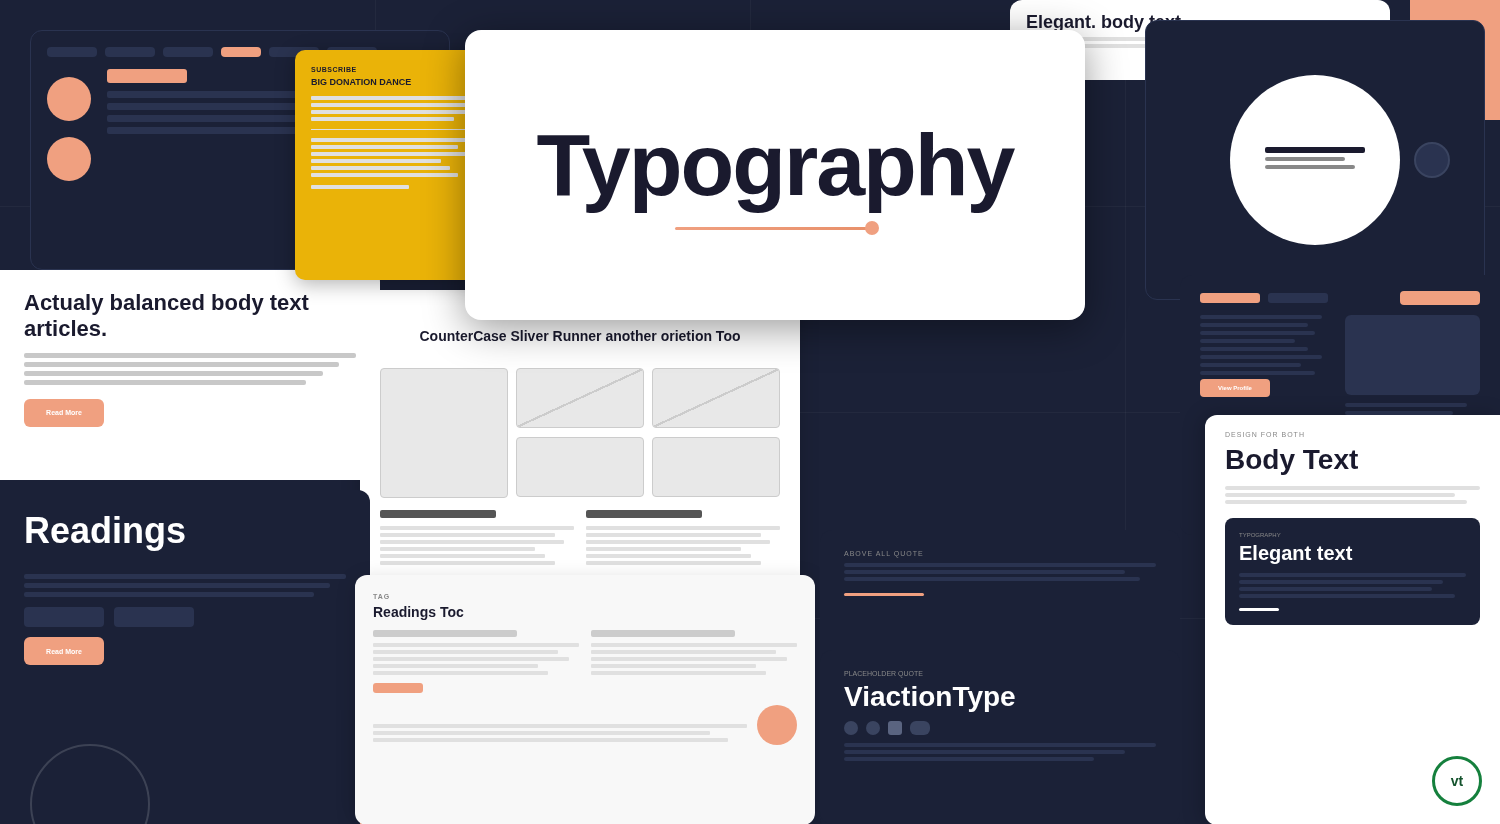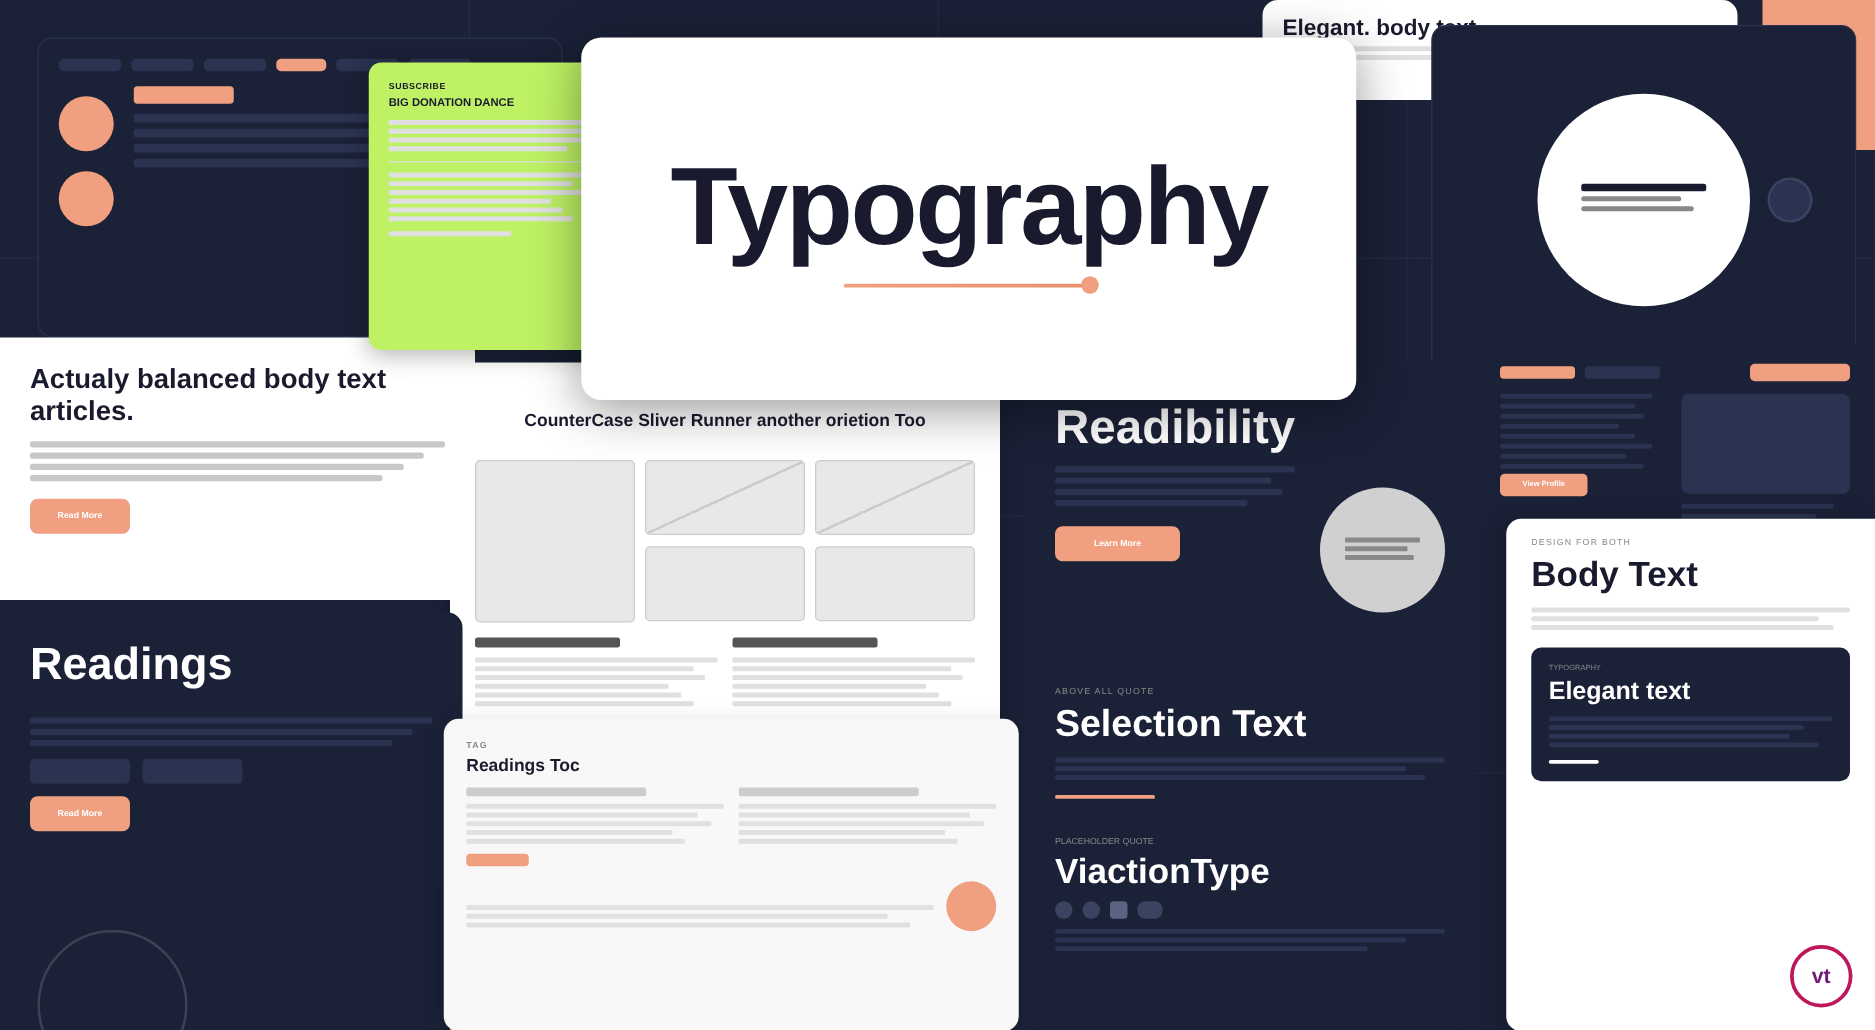--- a/index.html
+++ b/index.html
@@ -133,21 +133,21 @@
     .nav-text-lines .line:nth-child(3) { width: 85%; }
     .nav-text-lines .line:nth-child(4) { width: 70%; }
 
     
     .card-doc {
       position: absolute;
       top: 50px;
       left: 295px;
       width: 195px;
       height: 230px;
-      background: #bef264;
+      background: #eab308;
       border-radius: 10px;
       z-index: 9;
       padding: 16px;
       box-shadow: 0 4px 20px rgba(0,0,0,0.3);
     }
     .doc-title-sm {
       font-size: 7px;
       font-weight: 800;
       color: #1a1a2e;
       margin-bottom: 4px;
@@ -729,24 +729,24 @@
       font-style: italic;
     }
     .vt-circle {
       width: 50px;
       height: 50px;
       border-radius: 50%;
       background: #ffffff;
       display: flex;
       align-items: center;
       justify-content: center;
-      font-size: 17px;
+      font-size: 14px;
       font-weight: 900;
-      color: #701a75;
-      border: 3px solid #be185d;
+      color: #14532d;
+      border: 3px solid #15803d;
     }
 
     
     .grid-lines {
       position: absolute;
       inset: 0;
       z-index: 1;
       pointer-events: none;
     }
     .grid-line-h {
@@ -1005,44 +1005,23 @@
           <div class="dbl" style="width:90%"></div>
           <div class="dbl" style="width:95%"></div>
         </div>
       </div>
       <div class="doc2-bottom-img"></div>
     </div>
   </div>
 
   <div class="orange-accent-2"></div>
 
-  <div class="card-readibility" style="position:absolute;">
-    <div class="readibility-tag">PLACEHOLDER</div>
-    <div class="readibility-title">Readibility</div>
-    <div class="readibility-lines" style="padding-right:120px;">
-      <div class="rerl"></div>
-      <div class="rerl"></div>
-      <div class="rerl"></div>
-      <div class="rerl"></div>
-    </div>
-    <div class="readibility-circle">
-      <div class="readibility-circle-inner">
-        <div class="rcl"></div>
-        <div class="rcl" style="width:50px"></div>
-        <div class="rcl" style="width:55px"></div>
-      </div>
-    </div>
-    <div class="readibility-btn">
-      <span class="readibility-btn-text">Learn More</span>
-    </div>
-  </div>
 
   <div class="card-selection">
     <div class="selection-tag">ABOVE ALL QUOTE</div>
-    <div class="selection-title">Selection Text</div>
     <div class="selection-lines">
       <div class="sl"></div>
       <div class="sl"></div>
       <div class="sl"></div>
     </div>
     <div class="selection-accent-line"></div>
   </div>
 
   <div class="card-viaction">
     <div class="viaction-tag">PLACEHOLDER QUOTE</div>

